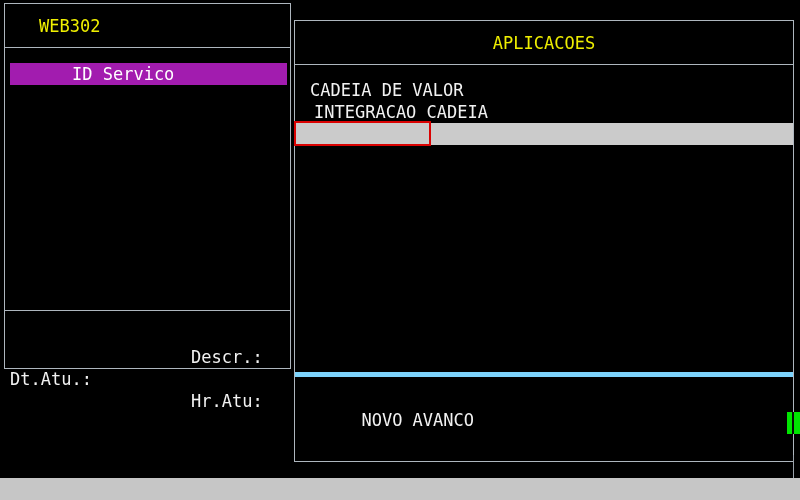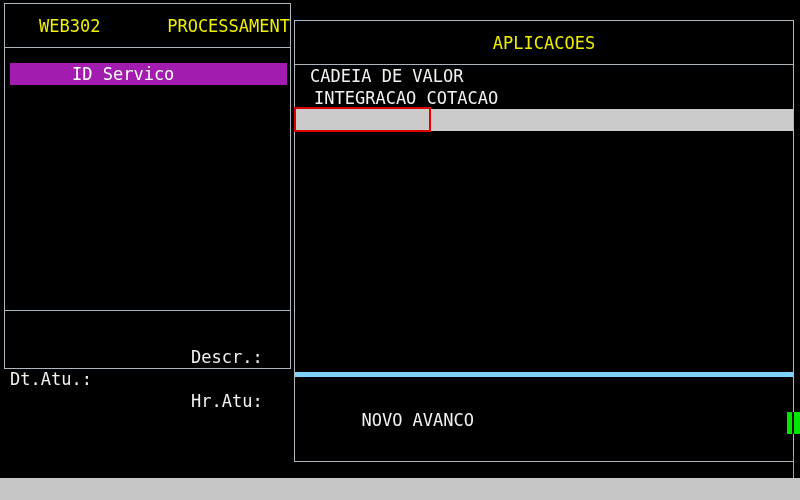--- a/index.html
+++ b/index.html
@@ -19,21 +19,21 @@
   .serv-row{height:41px;border-bottom:1px solid #aeb6be;box-sizing:border-box;
     display:flex;align-items:center;padding:0 2px 0 5px;white-space:pre;}
   .serv-val{margin-left:auto;}
   .browse{position:relative;flex:1;}
   .col-header{margin:15px 3px 0 5px;height:22px;line-height:22px;
     background:#a21caf;color:#ffffff;padding-left:62px;white-space:pre;}
   .lp-footer{border-top:1px solid #aeb6be;padding:13px 0 0 0;height:58px;box-sizing:border-box;}
   .f-row{position:relative;height:22px;line-height:22px;white-space:pre;}
   .f-left{position:absolute;left:5px;}
   .f-right{position:absolute;left:186px;}
-  .list{}
+  .list{margin-top:14px;}
   .list-row{height:22px;line-height:22px;white-space:pre;color:#f2f2f2;}
   .list-row.r1{padding-left:15px;}
   .list-row.r2{padding-left:19px;}
   .list-row.selected{position:relative;background:#cbcbcb;color:#000;padding-left:4px;}
   .red-box{position:absolute;left:-1px;top:-2px;width:137px;height:25px;
     border:2px solid #da0202;box-sizing:border-box;pointer-events:none;}
   .detail{position:absolute;left:0;right:0;top:351px;bottom:0;
     border-top:5px solid #7dd3fc;padding:13px 0 0 5px;white-space:pre;box-sizing:border-box;}
   .scroll-thumb{position:absolute;left:787px;top:412px;width:13px;height:22px;background:#00e400;}
   .scroll-thumb .slit{position:absolute;left:5px;top:0;bottom:0;width:2px;background:#0a0a0a;}
@@ -42,21 +42,20 @@
     background:#c6c6c6;color:#000;line-height:22px;white-space:pre;}
 </style>
 </head>
 <body>
 
 <div class="screen">
 
   <div class="panel panel-left">
     <div class="titlebar">
       <span class="t-left">WEB302</span>
-      <span class="t-right">PROCESSAMENT</span>
     </div>
 
 
     <div class="browse">
       <div class="col-header">ID Servico</div>
     </div>
 
     <div class="lp-footer">
       <div class="f-row">
         <span class="f-right">Descr.:</span>
@@ -68,21 +67,21 @@
     </div>
   </div>
 
   <div class="panel panel-right">
     <div class="titlebar centered">
       <span>APLICACOES</span>
     </div>
 
     <div class="list">
       <div class="list-row r1">CADEIA DE VALOR</div>
-      <div class="list-row r2">INTEGRACAO COTACAO</div>
+      <div class="list-row r2">INTEGRACAO CADEIA</div>
       <div class="list-row selected">
         <span>ûNOVO AVANCO</span>
         <span class="red-box"></span>
       </div>
     </div>
 
     <div class="detail">
       <span>NOVO AVANCO</span>
     </div>
   </div>

